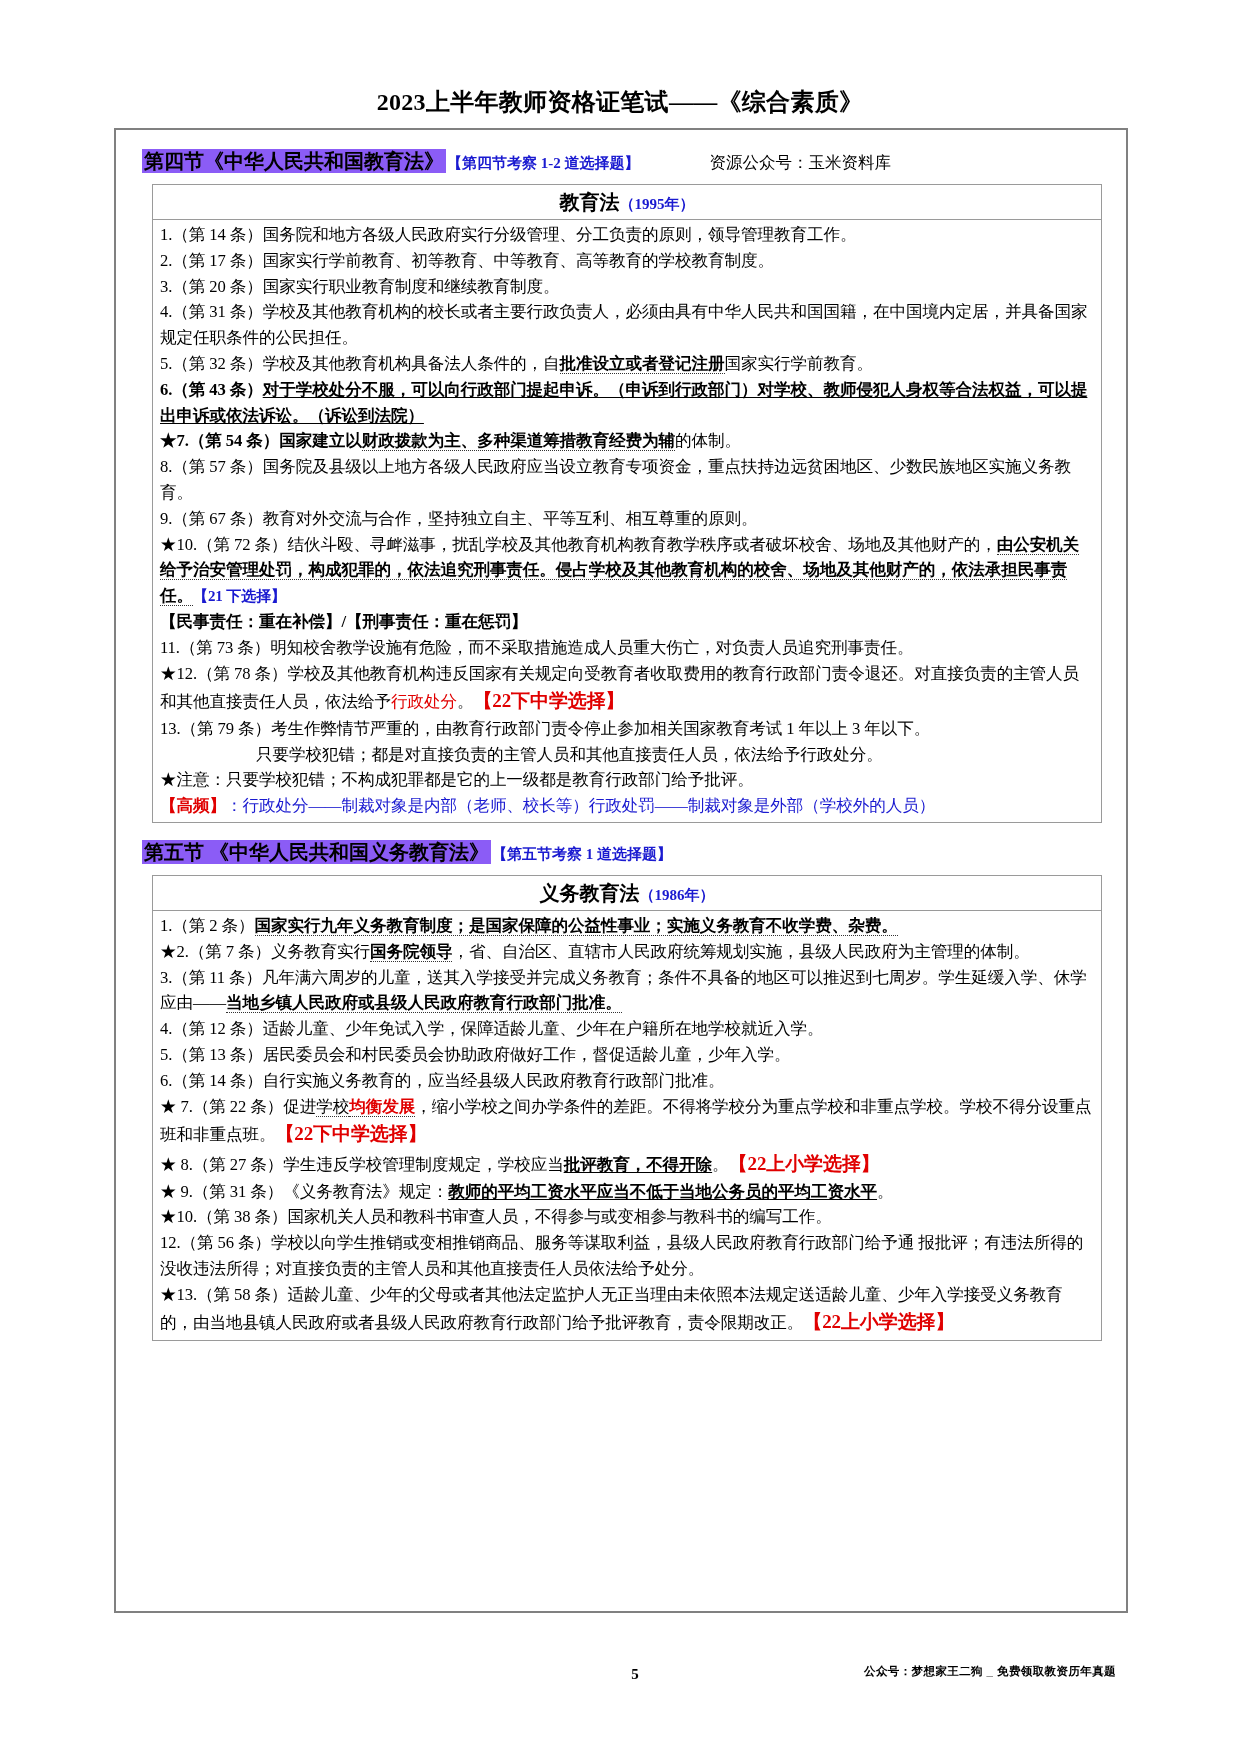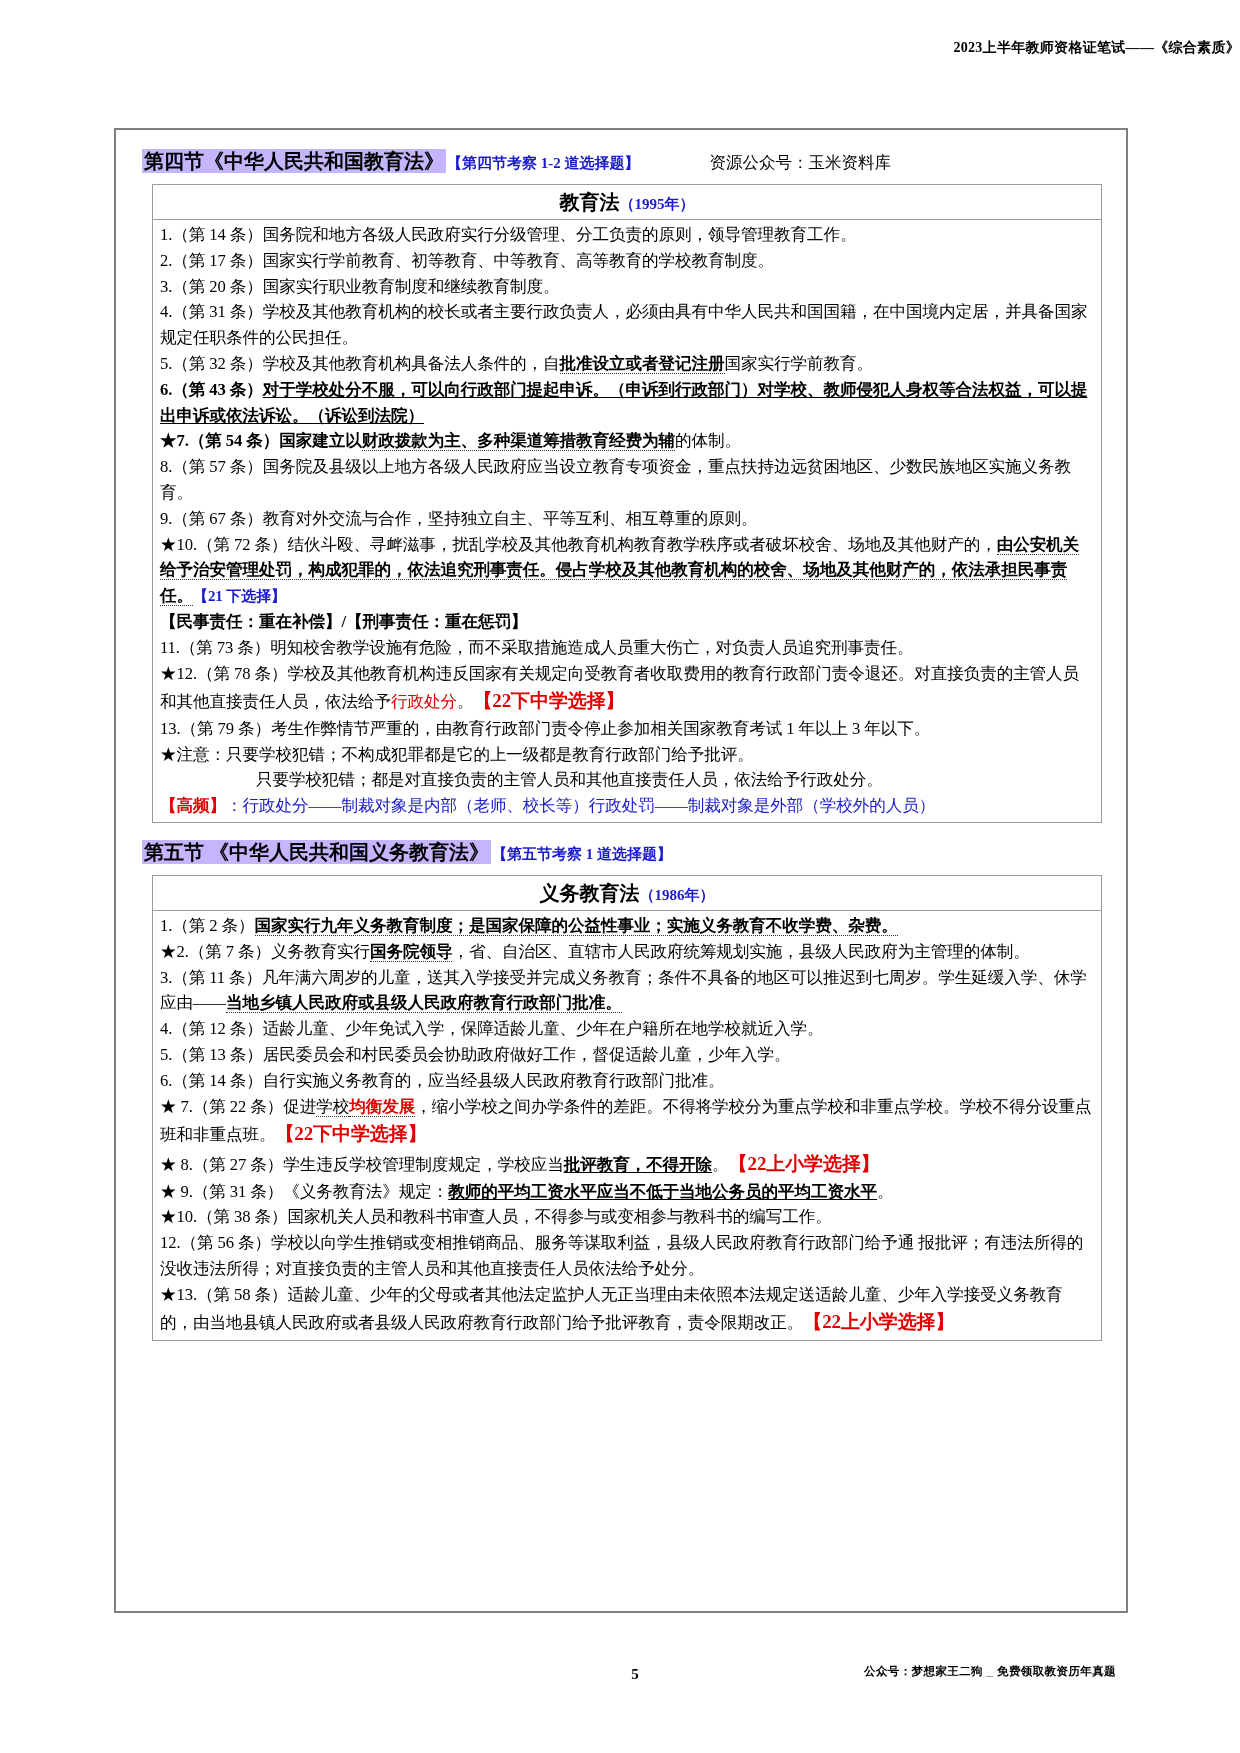--- a/index.html
+++ b/index.html
@@ -15,46 +15,46 @@
     position: relative;
     overflow: hidden;
   }
   .page {
     width: 1240px;
     height: 1753px;
     position: relative;
     box-sizing: border-box;
   }
   .doc-title {
-    text-align: right;
-    font-size: 14px;
+    text-align: center;
+    font-size: 24px;
     font-weight: bold;
     letter-spacing: 0.3px;
-    padding-top: 40px;
+    padding-top: 88px;
     line-height: 1.2;
   }
   .frame {
     position: absolute;
     left: 114px;
     top: 128px;
     width: 1014px;
     height: 1485px;
     border: 2px solid #808080;
     box-sizing: border-box;
     padding: 14px 18px 0 18px;
   }
   .section-head {
     margin: 4px 0 0 8px;
     line-height: 1.35;
     white-space: nowrap;
   }
   .section-head .sec-title {
     font-size: 20px;
     font-weight: bold;
-    background: #c4b5fd;
+    background: #8b5cf6;
     padding: 1px 2px;
   }
   .section-head .sec-note {
     font-size: 15px;
     font-weight: bold;
     color: #1a1ad0;
     margin-left: 1px;
   }
   .section-head .sec-source {
     font-size: 16.5px;
@@ -161,22 +161,22 @@
 
         <p class="row"><span>★10.（第 72 条）结伙斗殴、寻衅滋事，扰乱学校及其他教育机构教育教学秩序或者破坏校舍、场地及其他财产的，</span><span class="ud b">由公安机关给予治安管理处罚，构成犯罪的，依法追究刑事责任。侵占学校及其他教育机构的校舍、场地及其他财产的，依法承担民事责任。</span><span class="tagblue">【21 下选择】</span></p>
 
         <p class="row b">【民事责任：重在补偿】/【刑事责任：重在惩罚】</p>
 
         <p class="row">11.（第 73 条）明知校舍教学设施有危险，而不采取措施造成人员重大伤亡，对负责人员追究刑事责任。</p>
 
         <p class="row"><span>★12.（第 78 条）学校及其他教育机构违反国家有关规定向受教育者收取费用的教育行政部门责令退还。对直接负责的主管人员和其他直接责任人员，依法给予</span><span class="red">行政处分</span><span>。</span><span class="tagred">【22下中学选择】</span></p>
 
         <p class="row">13.（第 79 条）考生作弊情节严重的，由教育行政部门责令停止参加相关国家教育考试 1 年以上 3 年以下。</p>
+        <p class="row hang">只要学校犯错；都是对直接负责的主管人员和其他直接责任人员，依法给予行政处分。</p>
         <p class="row">★注意：只要学校犯错；不构成犯罪都是它的上一级都是教育行政部门给予批评。</p>
-        <p class="row hang">只要学校犯错；都是对直接负责的主管人员和其他直接责任人员，依法给予行政处分。</p>
 
         <p class="row"><span class="tagred" style="font-size:16.6px">【高频】</span><span class="blue">：行政处分——制裁对象是内部（老师、校长等）行政处罚——制裁对象是外部（学校外的人员）</span></p>
 
       </div>
     </div>
 
     <div class="section-head" style="margin-top:16px">
       <span class="sec-title">第五节 《中华人民共和国义务教育法》</span><span class="sec-note">【第五节考察 1 道选择题】</span>
     </div>
 

